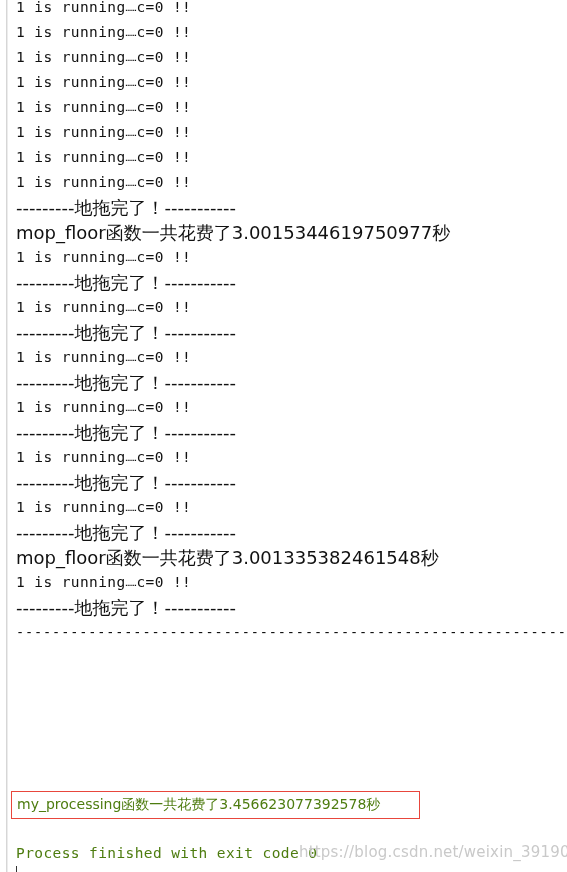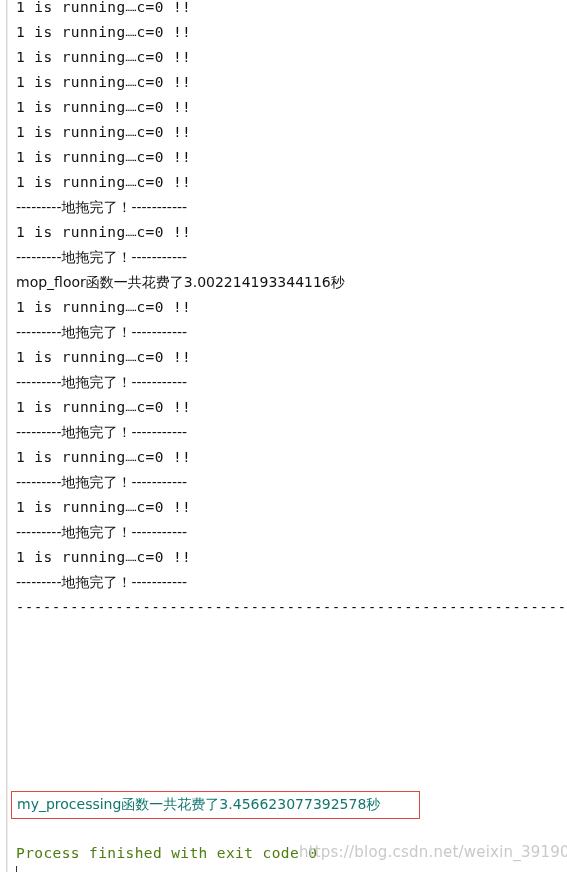--- a/index.html
+++ b/index.html
@@ -67,21 +67,21 @@
   }
 
   .line.longsep {
     letter-spacing: 0.9px;
     font-size: 13.5px;
     overflow: hidden;
   }
 
   .line.cjk {
     font-family: "DejaVu Sans", "Liberation Sans", sans-serif;
-    font-size: 14px;
+    font-size: 18px;
     letter-spacing: 0;
   }
 
   .dots {
     font-size: 9px;
     vertical-align: 1px;
     letter-spacing: 0;
   }
 
   
@@ -94,21 +94,21 @@
     border: 1.5px solid #e8463c;
     box-sizing: border-box;
     background: transparent;
   }
   #highlight-row .hl-text {
     display: block;
     padding-left: 5px;
     line-height: 25px;
     font-family: "DejaVu Sans", "Liberation Sans", sans-serif;
     font-size: 14px;
-    color: #0f766e;
+    color: #4d7c0f;
     white-space: pre;
   }
 
   
   #exit-line {
     position: absolute;
     left: 16px;
     top: 841px;
     font-size: 14.5px;
     line-height: 25px;
@@ -150,33 +150,34 @@
   <div id="lines">
       <div class="line">1 is running<span class="dots">……</span>c=0 !!</div>
       <div class="line">1 is running<span class="dots">……</span>c=0 !!</div>
       <div class="line">1 is running<span class="dots">……</span>c=0 !!</div>
       <div class="line">1 is running<span class="dots">……</span>c=0 !!</div>
       <div class="line">1 is running<span class="dots">……</span>c=0 !!</div>
       <div class="line">1 is running<span class="dots">……</span>c=0 !!</div>
       <div class="line">1 is running<span class="dots">……</span>c=0 !!</div>
       <div class="line">1 is running<span class="dots">……</span>c=0 !!</div>
       <div class="line sep-line cjk">---------地拖完了！-----------</div>
-      <div class="line">1 is running<span class="dots">……</span>c=0 !!</div>
-      <div class="line sep-line cjk">---------地拖完了！-----------</div>
-      <div class="line cjk">mop_floor函数一共花费了3.002214193344116秒</div>
+      <div class="line cjk">mop_floor函数一共花费了3.0015344619750977秒</div>
       <div class="line">1 is running<span class="dots">……</span>c=0 !!</div>
       <div class="line sep-line cjk">---------地拖完了！-----------</div>
       <div class="line">1 is running<span class="dots">……</span>c=0 !!</div>
       <div class="line sep-line cjk">---------地拖完了！-----------</div>
       <div class="line">1 is running<span class="dots">……</span>c=0 !!</div>
       <div class="line sep-line cjk">---------地拖完了！-----------</div>
       <div class="line">1 is running<span class="dots">……</span>c=0 !!</div>
       <div class="line sep-line cjk">---------地拖完了！-----------</div>
       <div class="line">1 is running<span class="dots">……</span>c=0 !!</div>
       <div class="line sep-line cjk">---------地拖完了！-----------</div>
+      <div class="line">1 is running<span class="dots">……</span>c=0 !!</div>
+      <div class="line sep-line cjk">---------地拖完了！-----------</div>
+      <div class="line cjk">mop_floor函数一共花费了3.001335382461548秒</div>
       <div class="line">1 is running<span class="dots">……</span>c=0 !!</div>
       <div class="line sep-line cjk">---------地拖完了！-----------</div>
       <div class="line longsep">------------------------------------------------------------------------</div>
     </div>
 
   <div id="highlight-row">
     <span class="hl-text">my_processing函数一共花费了3.456623077392578秒</span>
   </div>
 
   <div id="exit-line">Process finished with exit code 0</div>

